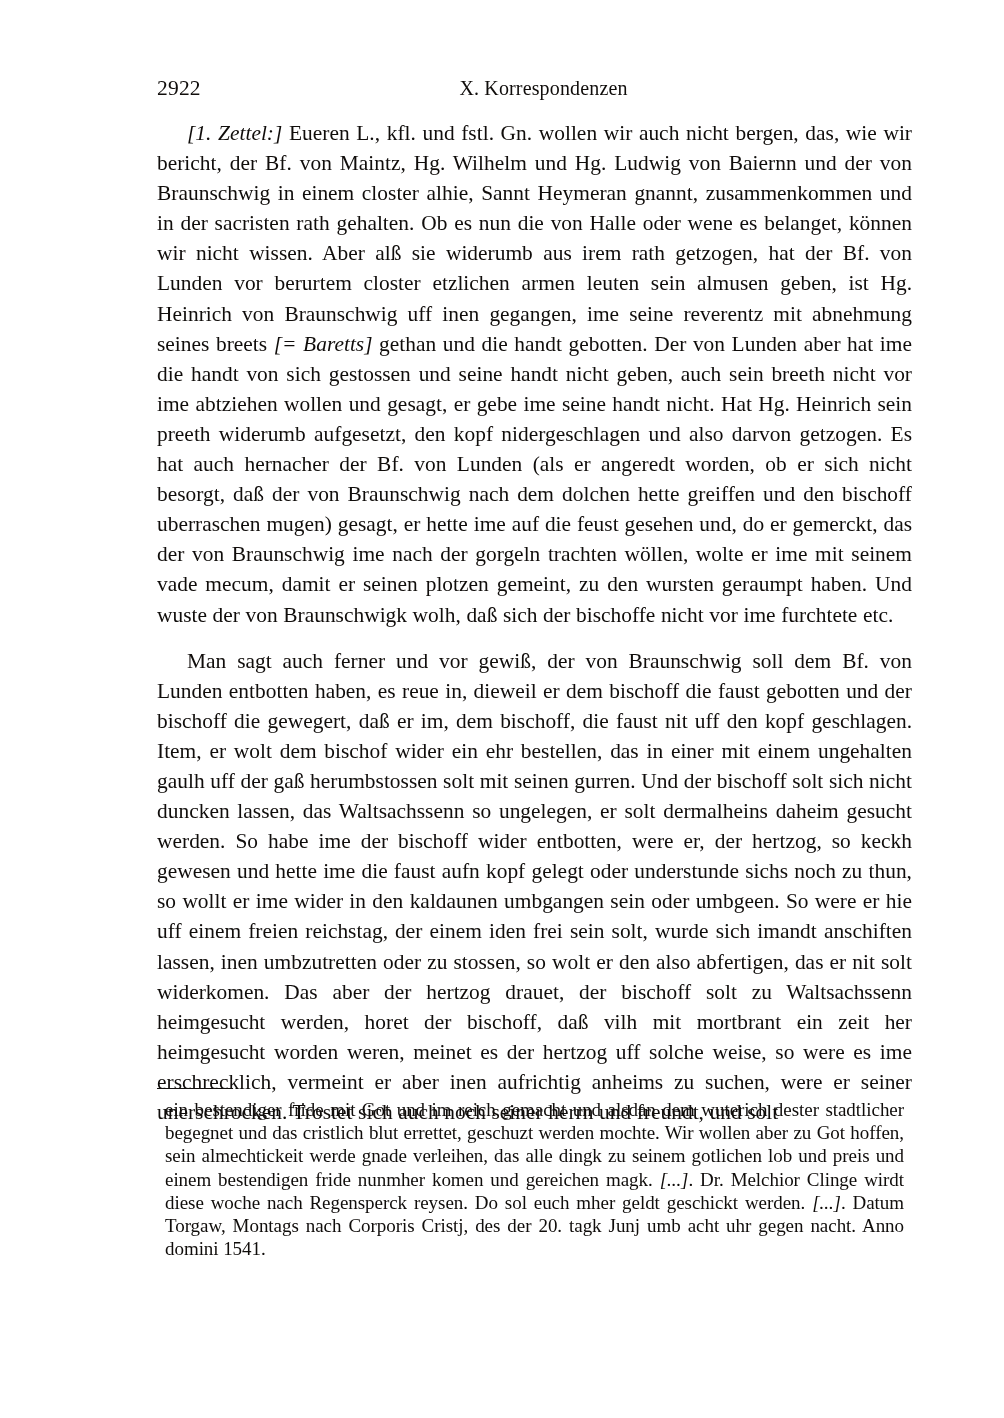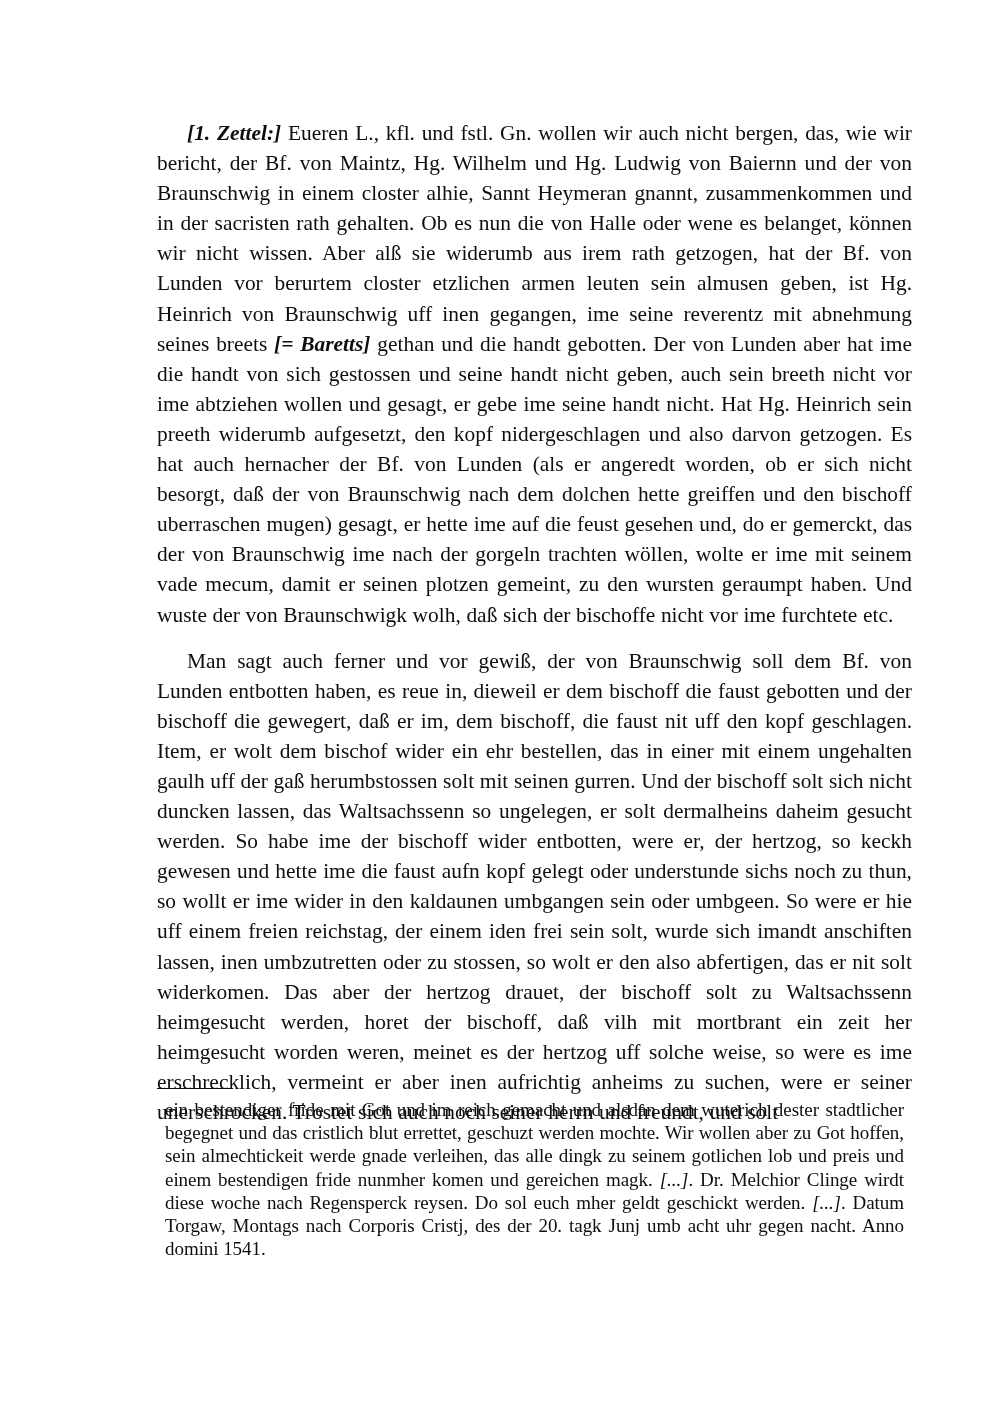--- a/index.html
+++ b/index.html
@@ -71,21 +71,20 @@
     text-indent: 30px;
     hyphens: none;
     letter-spacing: 0.02px;
     word-spacing: 0.2px;
   }
   p.para + p.para {
     margin-top: 16px;
   }
   p.para .ital {
     font-style: italic;
-    font-weight: bold;
   }
   
 
   
   .footnote-block {
     position: absolute;
     left: 157px;
     top: 1088px;
     width: 755px;
   }
@@ -109,20 +108,24 @@
   }
   p.footnote .ital {
     font-style: italic;
   }
 </style>
 </head>
 <body>
 
 <div class="page">
 
+  <div class="running-head">
+    <span class="folio">2922</span>
+    <span class="head-title">X. Korrespondenzen</span>
+  </div>
 
   <div class="body-block">
 
     <p class="para">
       <span class="ital">[1. Zettel:]</span><span> Eueren L., kfl. und fstl. Gn. wollen wir auch nicht bergen, das, wie wir bericht, der Bf. von Maintz, Hg. Wilhelm und Hg. Ludwig von Baiernn und der von Braunschwig in einem closter alhie, Sannt Heymeran gnannt, zusammenkommen und in der sacristen rath gehalten. Ob es nun die von Halle oder wene es belanget, können wir nicht wissen. Aber alß sie widerumb aus irem rath getzogen, hat der Bf. von Lunden vor berurtem closter etzlichen armen leuten sein almusen geben, ist Hg. Heinrich von Braunschwig uff inen gegangen, ime seine reverentz mit abnehmung seines breets </span><span class="ital">[= Baretts]</span><span> gethan und die handt gebotten. Der von Lunden aber hat ime die handt von sich gestossen und seine handt nicht geben, auch sein breeth nicht vor ime abtziehen wollen und gesagt, er gebe ime seine handt nicht. Hat Hg. Heinrich sein preeth widerumb aufgesetzt, den kopf nidergeschlagen und also darvon getzogen. Es hat auch hernacher der Bf. von Lunden (als er angeredt worden, ob er sich nicht besorgt, daß der von Braunschwig nach dem dolchen hette greiffen und den bischoff uberraschen mugen) gesagt, er hette ime auf die feust gesehen und, do er gemerckt, das der von Braunschwig ime nach der gorgeln trachten wöllen, wolte er ime mit seinem vade mecum, damit er seinen plotzen gemeint, zu den wursten geraumpt haben. Und wuste der von Braunschwigk wolh, daß sich der bischoffe nicht vor ime furchtete etc.</span>
     </p>
 
     <p class="para">
       <span>Man sagt auch ferner und vor gewiß, der von Braunschwig soll dem Bf. von Lunden entbotten haben, es reue in, dieweil er dem bischoff die faust gebotten und der bischoff die gewegert, daß er im, dem bischoff, die faust nit uff den kopf geschlagen. Item, er wolt dem bischof wider ein ehr bestellen, das in einer mit einem ungehalten gaulh uff der gaß herumbstossen solt mit seinen gurren. Und der bischoff solt sich nicht duncken lassen, das Waltsachssenn so ungelegen, er solt dermalheins daheim gesucht werden. So habe ime der bischoff wider entbotten, were er, der hertzog, so keckh gewesen und hette ime die faust aufn kopf gelegt oder understunde sichs noch zu thun, so wollt er ime wider in den kaldaunen umbgangen sein oder umbgeen. So were er hie uff einem freien reichstag, der einem iden frei sein solt, wurde sich imandt anschiften lassen, inen umbzutretten oder zu stossen, so wolt er den also abfertigen, das er nit solt widerkomen. Das aber der hertzog drauet, der bischoff solt zu Waltsachssenn heimgesucht werden, horet der bischoff, daß vilh mit mortbrant ein zeit her heimgesucht worden weren, meinet es der hertzog uff solche weise, so were es ime erschrecklich, vermeint er aber inen aufrichtig anheims zu suchen, were er seiner unerschrocken. Trostet sich auch noch seiner herrn und freundt, und solt</span>
     </p>

